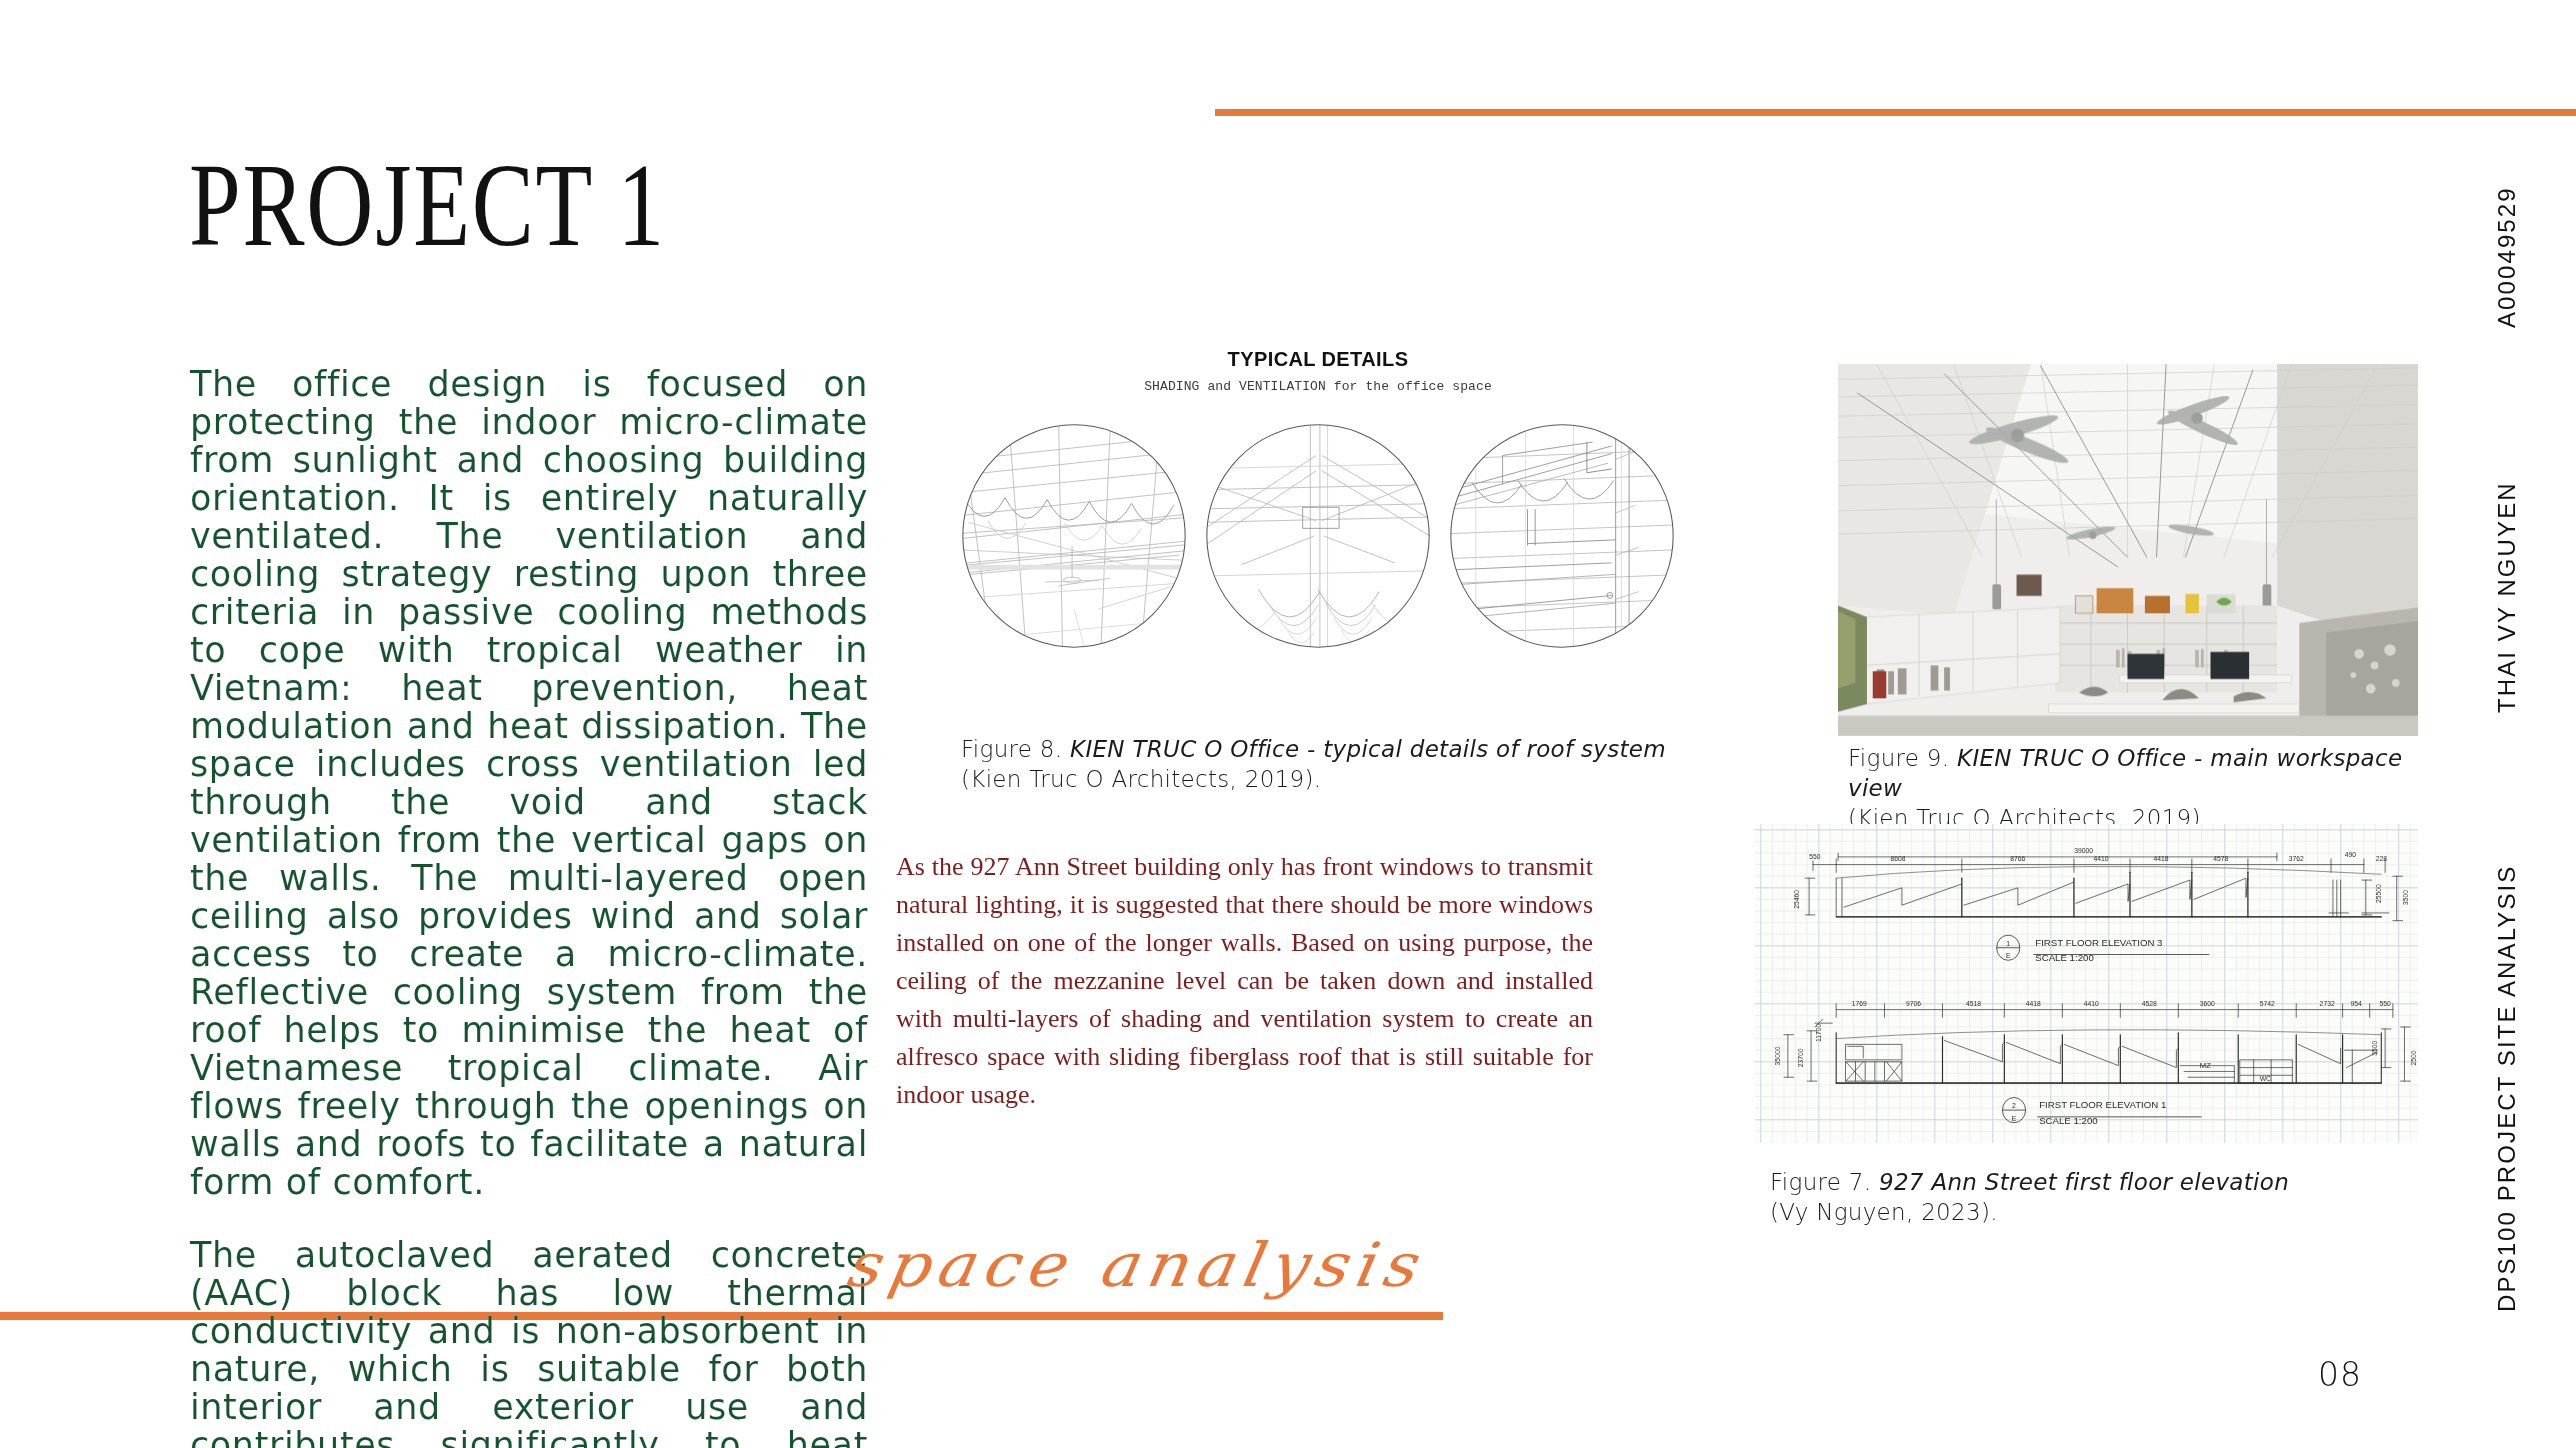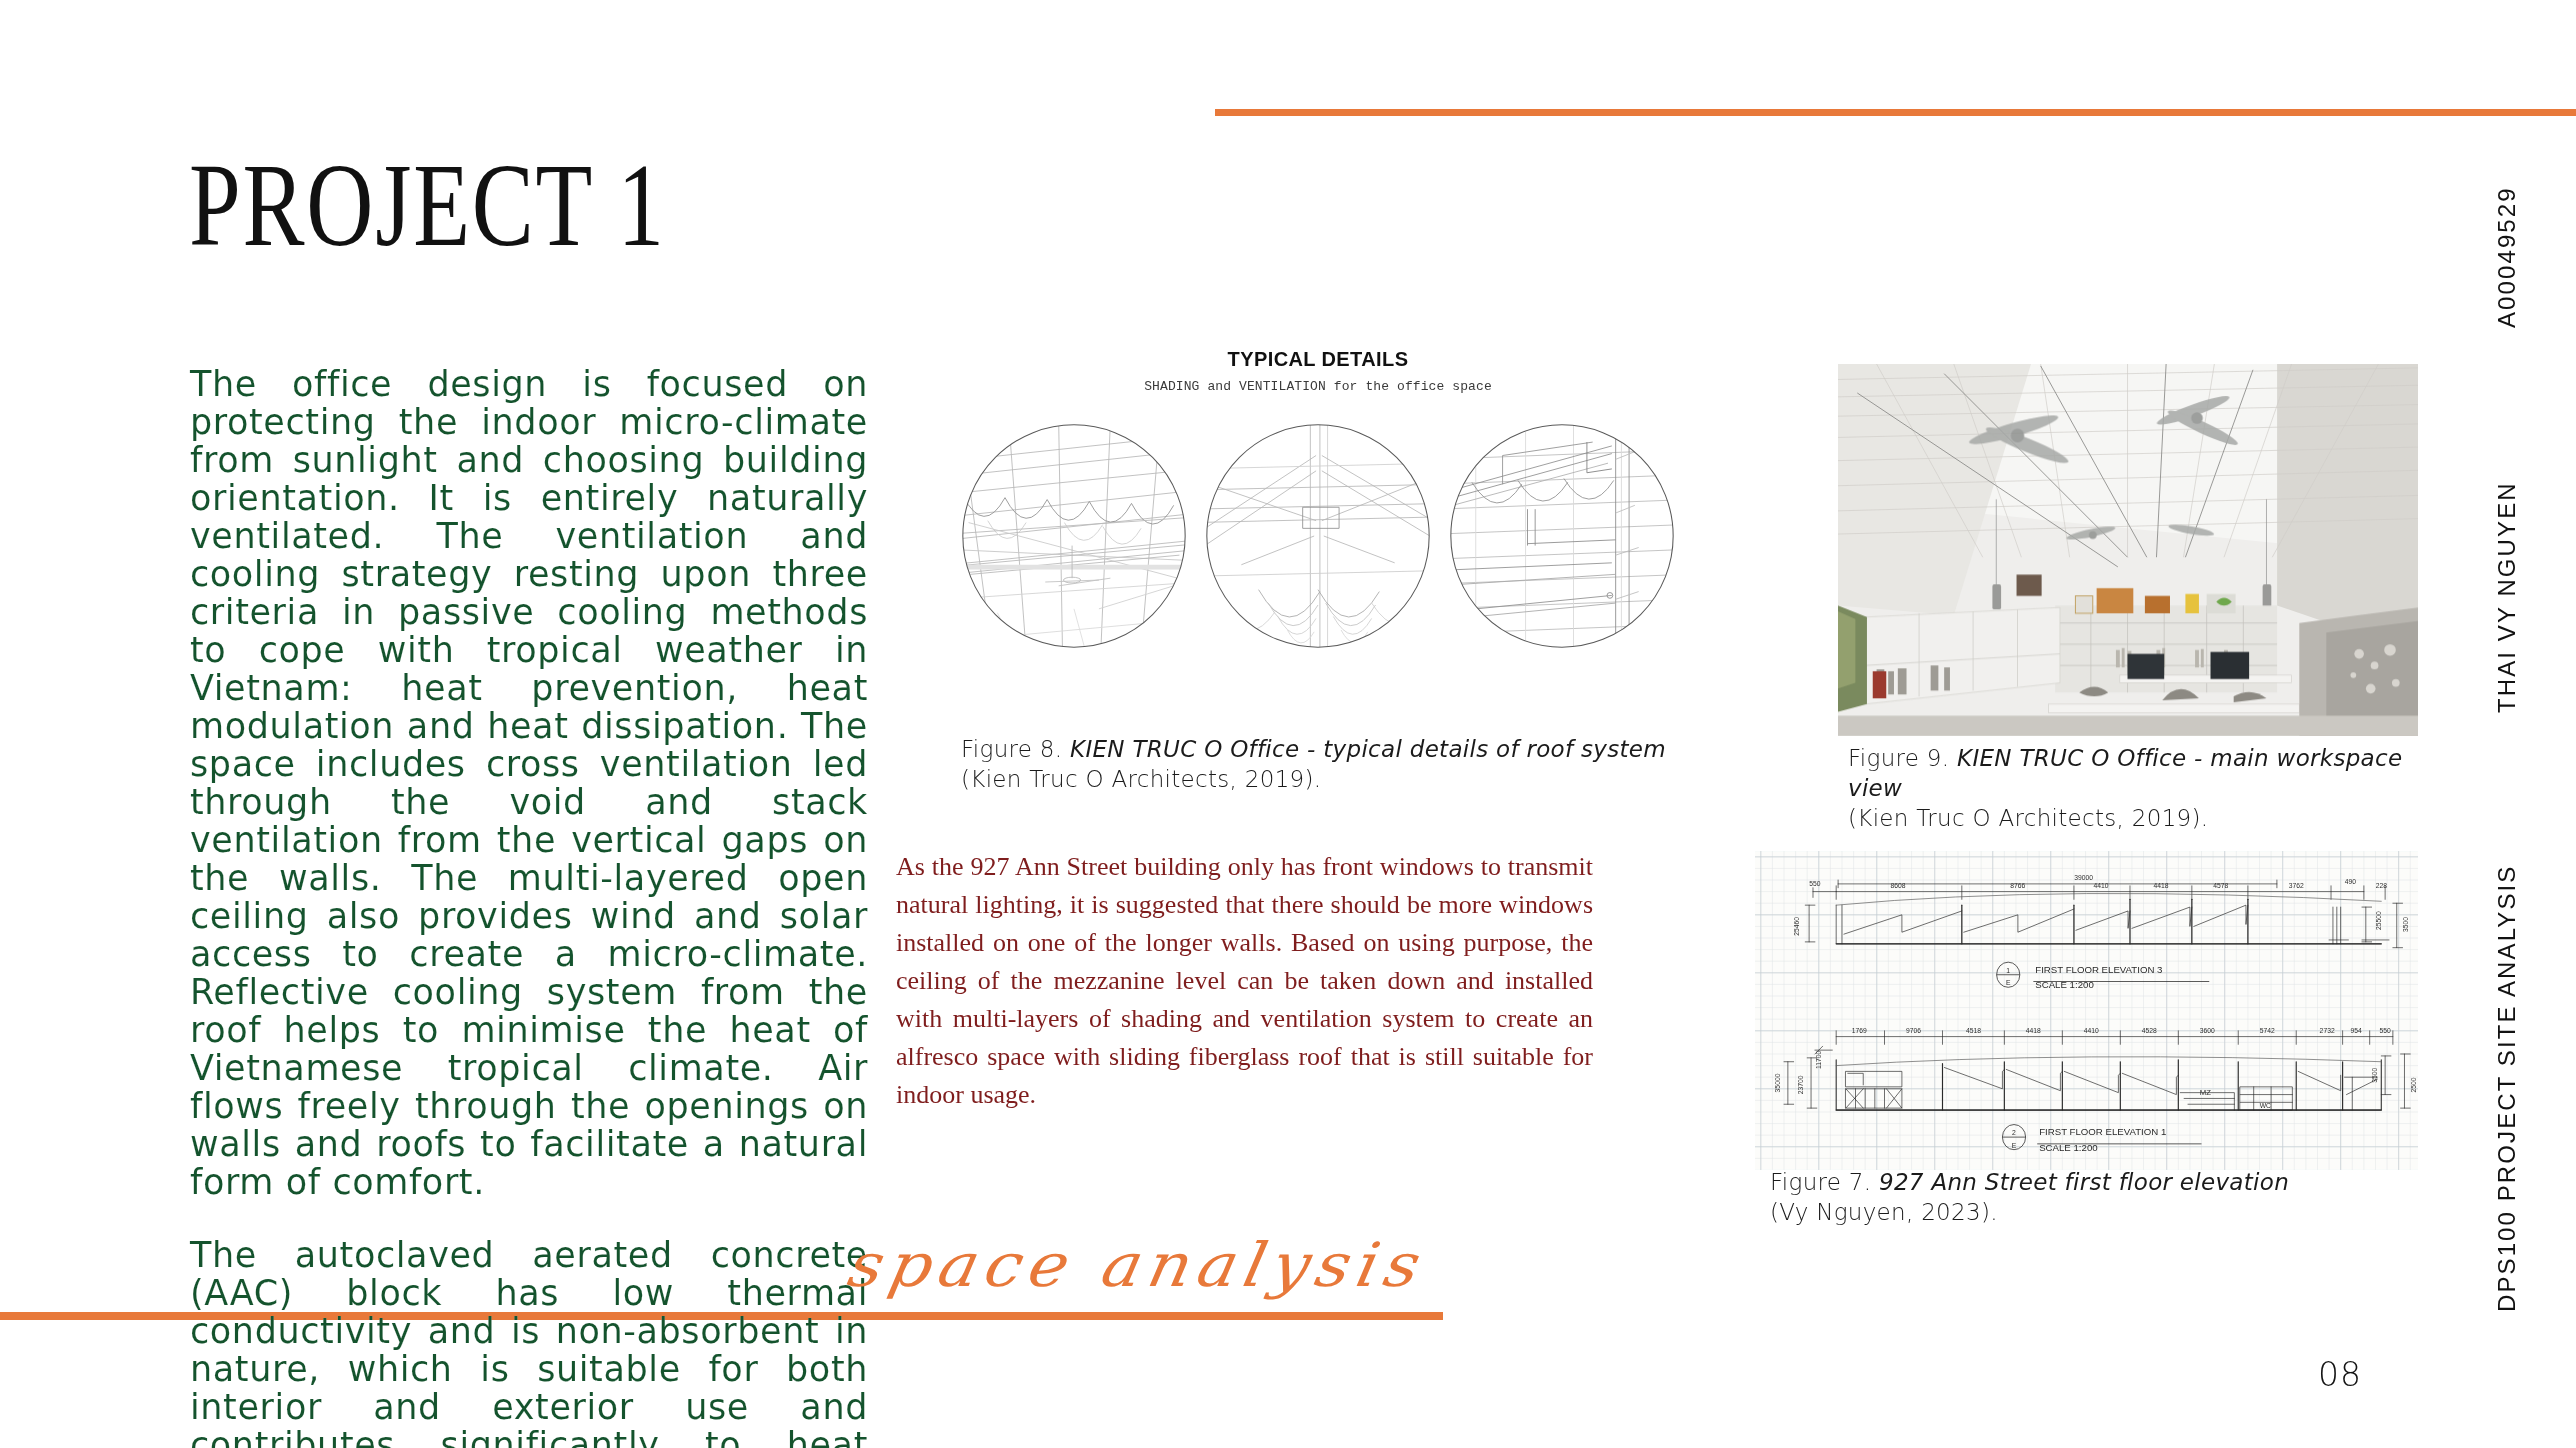--- a/index.html
+++ b/index.html
@@ -181,21 +181,21 @@
     background: #d8d8d4;
   }
   .cap-fig9 {
     margin-top: 6.8px;
     width: 580px;
   }
 
   .plan-frame {
     position: absolute;
     left: 1755px;
-    top: 851px;
+    top: 824px;
     width: 663px;
     height: 319px;
     overflow: hidden;
     background: #7dd3fc;
   }
   .cap-fig10 {
     position: absolute;
     left: 1760px;
     top: 1167px;
     width: 676px;

